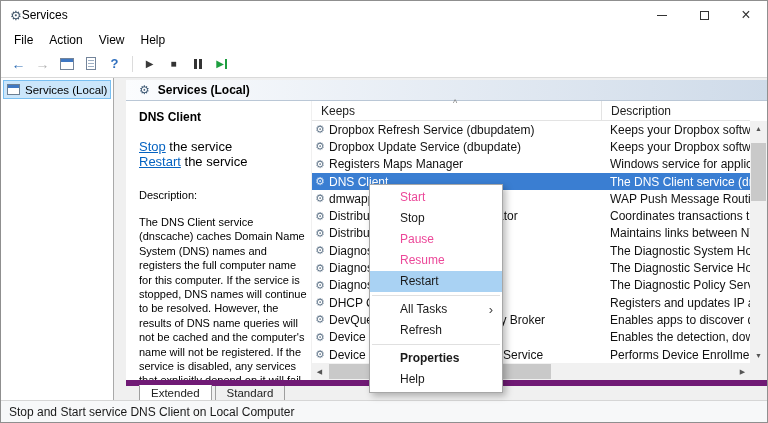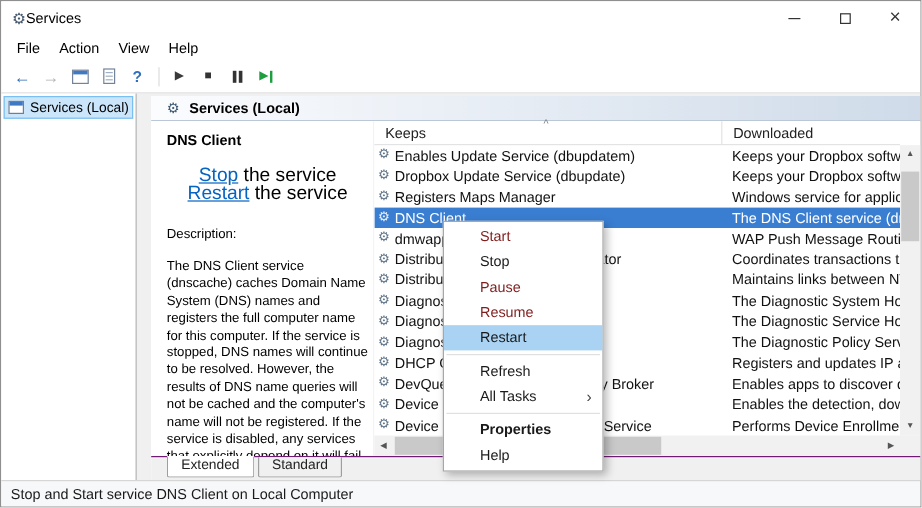--- a/index.html
+++ b/index.html
@@ -66,21 +66,21 @@
             border-bottom:1px solid #bac7d6; }
   .banner-icon { font-size:12px; color:#3f5a75; margin-right:8px; line-height:1; }
   .banner-title { font-weight:bold; font-size:12px; }
 
   .main-row { position:absolute; top:21px; left:0; right:0; bottom:20px; background:#fff; }
 
   
   .detail-pane { position:absolute; top:0; left:0; width:186px; bottom:0; background:#fff;
                  padding:9px 4px 0 13px; overflow:hidden; border-right:1px solid #f0f0f0; }
   .svc-title { font-weight:bold; font-size:12px; margin-bottom:15px; }
-  .svc-line { font-size:16px; line-height:15px;text-align:center; }
+  .svc-line { font-size:13px; line-height:15px; }
   .link { color:#0563c1; text-decoration:underline; cursor:pointer; }
   .desc-label { margin-top:20px; font-size:11px; }
   .desc-text { margin-top:14px; font-size:11px; line-height:14.4px; color:#000; }
 
   
   .list-pane { position:absolute; left:186px; right:0; top:0; bottom:0; background:#fff; }
   .list-header { position:absolute; top:0; left:0; right:17px; height:20px;
                  border-bottom:1px solid #e3e3e3; font-size:12px; color:#222; background:#fff; }
   .col-name { position:absolute; left:0; top:0; width:290px; height:100%;
               padding:3px 0 0 9px; border-right:1px solid #e3e3e3; }
@@ -104,37 +104,37 @@
   .v-thumb { position:absolute; top:22px; left:1px; right:1px; height:58px; background:#c9c9c9; }
   .h-scroll { position:absolute; left:0; right:17px; bottom:0; height:17px; background:#f1f1f1; }
   .h-arrow { position:absolute; top:0; width:15px; height:17px; font-size:7px; color:#555;
              text-align:center; line-height:17px; }
   .h-arrow.left { left:0; } .h-arrow.right { right:0; }
   .h-thumb { position:absolute; left:17px; top:1px; bottom:1px; width:222px; background:#c9c9c9; }
   .scroll-corner { position:absolute; right:0; bottom:0; width:17px; height:17px; background:#f1f1f1; }
 
   
   .tabs-strip { position:absolute; left:0; right:0; bottom:0; height:20px; background:#f0f0f0;
-                border-top:1px solid #701a75; display:flex; padding-left:13px; }
+                border-top:6px solid #701a75; display:flex; padding-left:13px; }
   .tab { font-size:11.5px; padding:1px 11px 0; border:1px solid #9e9e9e; border-top:none;
          margin-right:3px; height:17px; background:#f0f0f0; border-radius:0 0 2px 2px; color:#222; }
   .tab.active { background:#fff; height:18px; margin-top:-1px; border-top:1px solid #fff; font-size:11.5px; }
 
   
   .statusbar { position:absolute; left:0; right:0; bottom:0; height:22px;
                border-top:1px solid #d6d6d6; background:#f7f8f9;
                display:flex; align-items:center; padding-left:8px; font-size:12px; color:#1a1a1a; }
 
   
   .context-menu { position:absolute; left:368px; top:183px; width:134px; background:#fff;
                   border:1px solid #a7a7a7; box-shadow:3px 3px 7px rgba(0,0,0,.28);
                   padding:2px 0; z-index:20; }
   .menu-item { position:relative; height:21px; line-height:21px; padding-left:30px;
                font-size:12px; color:#1a1a1a; }
-  .menu-item.disabled { color:#7f1d1d; }
+  .menu-item.disabled { color:#ec4899; }
   .menu-item.highlight { background:#a9d2f3; }
   .menu-item.bold { font-weight:bold; }
   .mi-arrow { position:absolute; right:9px; top:0; font-size:13px; color:#444; }
   .menu-sep { height:1px; background:#e0e0e0; margin:3px 2px; }
 </style>
 </head>
 <body>
 
 <div class="window">
 
@@ -207,27 +207,27 @@
           <div class="svc-line"><span class="link">Stop</span><span> the service</span></div>
           <div class="svc-line"><span class="link">Restart</span><span> the service</span></div>
           <div class="desc-label">Description:</div>
           <div class="desc-text">The DNS Client service (dnscache) caches Domain Name System (DNS) names and registers the full computer name for this computer. If the service is stopped, DNS names will continue to be resolved. However, the results of DNS name queries will not be cached and the computer's name will not be registered. If the service is disabled, any services that explicitly depend on it will fail to start.</div>
         </div>
 
         <div class="list-pane">
           <div class="list-header">
             <span class="col-name">Keeps</span>
             <span class="sort-chevron">^</span>
-            <span class="col-desc">Downloaded</span>
+            <span class="col-desc">Description</span>
           </div>
 
           <div class="rows">
   <div class="row">
     <span class="gear">⚙</span>
-    <span class="cell name">Enables Update Service (dbupdatem)</span>
+    <span class="cell name">Dropbox Refresh Service (dbupdatem)</span>
     <span class="cell desc">Keeps your Dropbox software</span>
   </div>
 
   <div class="row">
     <span class="gear">⚙</span>
     <span class="cell name">Dropbox Update Service (dbupdate)</span>
     <span class="cell desc">Keeps your Dropbox software</span>
   </div>
 
   <div class="row">
@@ -348,27 +348,27 @@
     <span class="mi-label">Resume</span>
     
   </div>
 
   <div class="menu-item highlight">
     <span class="mi-label">Restart</span>
     
   </div>
 <div class="menu-sep"></div>
   <div class="menu-item">
-    <span class="mi-label">Refresh</span>
-    
-  </div>
-
-  <div class="menu-item">
     <span class="mi-label">All Tasks</span>
     <span class="mi-arrow" style="display: inline;">›</span>
+  </div>
+
+  <div class="menu-item">
+    <span class="mi-label">Refresh</span>
+    
   </div>
 <div class="menu-sep"></div>
   <div class="menu-item bold">
     <span class="mi-label">Properties</span>
     
   </div>
 
   <div class="menu-item">
     <span class="mi-label">Help</span>
     

